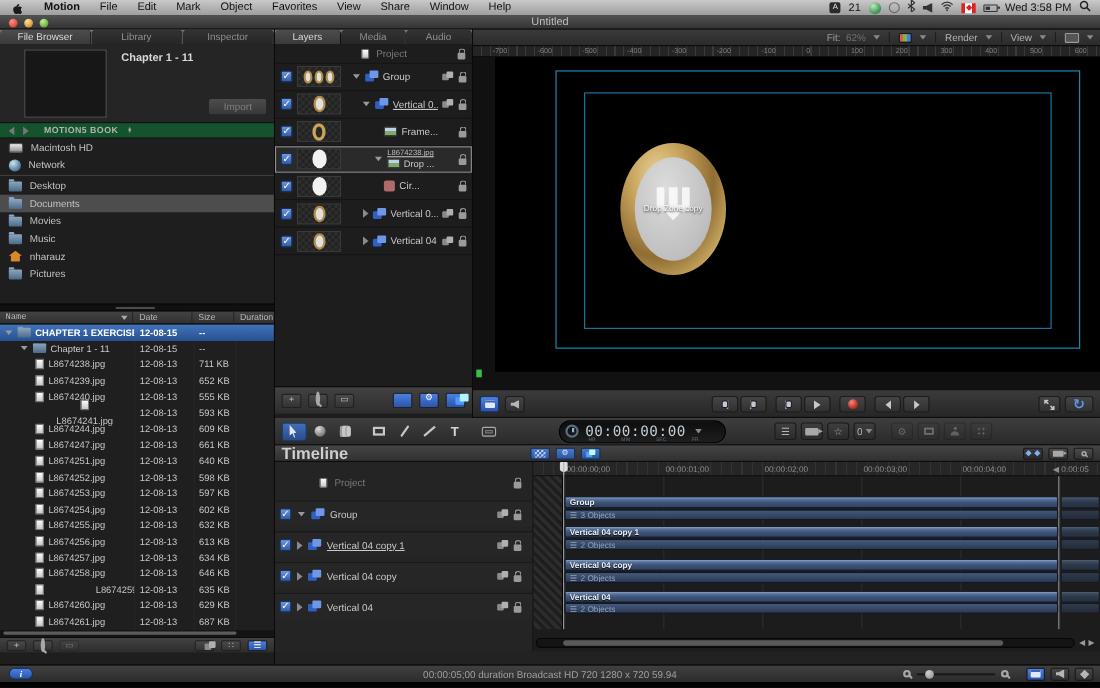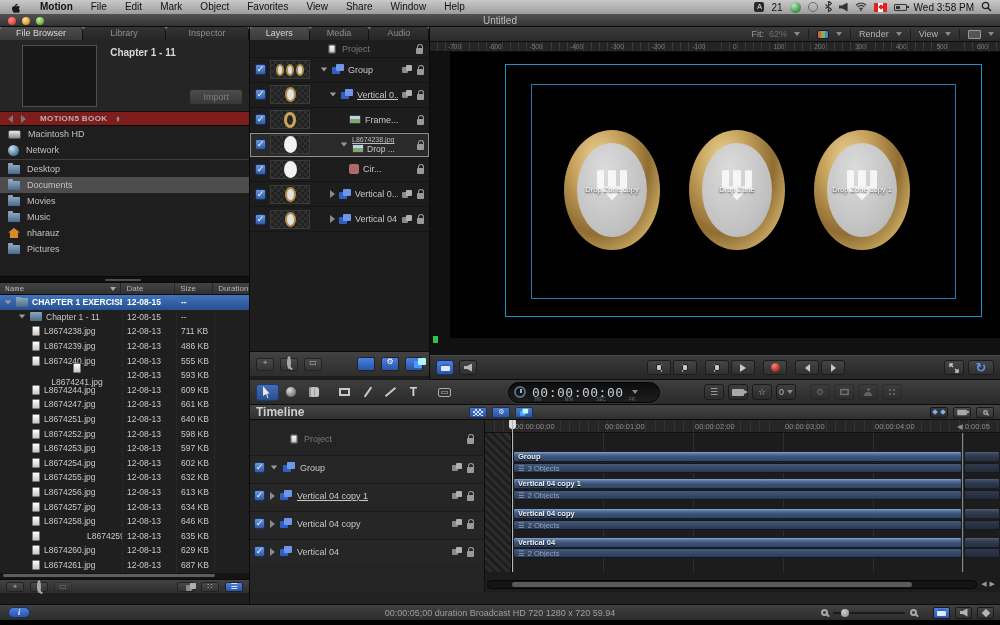--- a/index.html
+++ b/index.html
@@ -43,21 +43,21 @@
   .icon-home{width:12px;height:10px;background:#d8882a;clip-path:polygon(50% 0,100% 45%,84% 45%,84% 100%,16% 100%,16% 45%,0 45%);flex:none;}
   .icon-image{width:12px;height:9px;border-radius:1px;background:linear-gradient(#bcd3e8 0 45%,#7fa968 45%);border:1px solid #3a3a3a;flex:none;}
   .icon-mag{width:7px;height:7px;border:2px solid #a8a8a8;border-radius:50%;position:relative;flex:none;}
   .icon-mag::after{content:'';position:absolute;width:5px;height:2px;background:#a8a8a8;transform:rotate(45deg);right:-4px;bottom:-2px;border-radius:1px;}
   
   .left-panel{position:absolute;left:0;top:27px;width:250px;height:577px;background:#1e1e1e;border-right:1px solid #0a0a0a;}
   .preview{position:relative;height:72px;background:#252525;border-bottom:1px solid #101010;}
   .pv-thumb{position:absolute;left:22px;top:5px;width:75px;height:62px;background:#171717;border:1px solid #4f4f4f;}
   .pv-title{position:absolute;left:98px;top:7px;width:90px;text-align:center;font-size:10px;font-weight:bold;color:#d8d8d8;}
   .import-btn{position:absolute;right:6px;bottom:6px;padding:2px 13px;background:linear-gradient(#4c4c4c,#383838);border:1px solid #262626;border-radius:3px;color:#7f7f7f;font-size:9px;}
-  .navrow{position:relative;height:14px;background:#7f1d1d;border-bottom:1px solid #090909;display:flex;align-items:center;}
+  .navrow{position:relative;height:14px;background:#14532d;border-bottom:1px solid #090909;display:flex;align-items:center;}
   .nav-label{font-size:8px;font-weight:bold;color:#b3b3b3;letter-spacing:.4px;margin-left:14px;}
   .stepper{display:inline-flex;flex-direction:column;margin-left:8px;line-height:3px;}
   .stepper i{font-style:normal;font-size:5px;color:#9a9a9a;}
   .places{position:relative;height:150px;background:#1e1e1e;}
   .place-row{height:16px;display:flex;align-items:center;padding-left:8px;gap:7px;color:#c2c2c2;font-size:9px;}
   .place-row.sel{background:#4d4d4d;}
   .place-div{height:1px;background:#3d3d3d;margin:1px 0;}
   .hstrip{height:7px;background:#101010;border-top:1px solid #090909;border-bottom:1px solid #090909;position:relative;}
   .hstrip::after{content:'';position:absolute;left:105px;top:2px;width:36px;height:2px;background:#4c4c4c;border-radius:1px;}
   .ft-head{display:flex;height:12px;background:linear-gradient(#434343,#313131);border-bottom:1px solid #0e0e0e;color:#b5b5b5;font-size:8px;}
@@ -149,21 +149,21 @@
   .icbtn.dim{opacity:.4;}
   .camicon{width:12px;height:7px;background:#a8a8a8;border-radius:1px;position:relative;}
   .camicon::after{content:'';position:absolute;right:-4px;top:1px;border-top:2.5px solid transparent;border-bottom:2.5px solid transparent;border-left:4px solid #a8a8a8;}
   .persicon{width:8px;height:8px;position:relative;}
   .persicon::before{content:'';position:absolute;left:2.5px;top:0;width:3px;height:3px;border-radius:50%;background:#a8a8a8;}
   .persicon::after{content:'';position:absolute;left:0;bottom:0;width:8px;height:4px;border-radius:4px 4px 0 0;background:#a8a8a8;}
   .dotsicon{width:9px;height:9px;background-image:radial-gradient(#a8a8a8 1px,transparent 1px);background-size:4px 4px;}
   
   .timeline-panel{position:absolute;left:250px;top:405px;width:750px;height:199px;background:#222;}
   .tl-header{height:15px;background:linear-gradient(#454545,#303030);border-bottom:1px solid #0c0c0c;display:flex;align-items:center;padding:0 6px;}
-  .tl-title{font-size:12px;font-weight:bold;color:#cfcfcf;}
+  .tl-title{font-size:15px;font-weight:bold;color:#cfcfcf;}
   .tlh-ic{width:18px;height:11px;border-radius:2px;margin-left:5px;background:linear-gradient(#4a79c8,#2c55a0);border:1px solid #17315e;display:flex;align-items:center;justify-content:center;color:#dce8ff;font-size:7px;flex:none;}
   .tlh-ic.gray{background:linear-gradient(#4a4a4a,#333);border-color:#1a1a1a;color:#b0b0b0;}
   .checkericon{width:10px;height:7px;background-image:linear-gradient(45deg,#cfe0ff 25%,transparent 25%,transparent 75%,#cfe0ff 75%),linear-gradient(45deg,#cfe0ff 25%,transparent 25%,transparent 75%,#cfe0ff 75%);background-size:4px 4px;background-position:0 0,2px 2px;background-color:#3a63b0;}
   .kficon{width:12px;height:8px;position:relative;}
   .kficon::before,.kficon::after{content:'';position:absolute;top:2px;width:4px;height:4px;background:#7fb0f5;transform:rotate(45deg);}
   .kficon::before{left:0;} .kficon::after{right:0;}
   .tl-left{position:absolute;left:0;top:15px;width:235px;height:172px;background:#242424;border-right:1px solid #0f0f0f;}
   .tl-proj{position:absolute;left:0;top:8px;width:100%;height:22px;display:flex;align-items:center;gap:6px;padding:0 10px 0 40px;color:#7a7a7a;font-size:9px;}
   .tl-row{position:absolute;left:0;width:100%;height:24px;display:flex;align-items:center;gap:5px;padding:0 10px 0 4px;border-top:1px solid #1a1a1a;background:#262626;color:#c8c8c8;font-size:9px;}
   .tl-mini{position:absolute;left:0;bottom:0;width:100%;height:12px;background:#1b1b1b;border-top:1px solid #0e0e0e;display:flex;align-items:center;gap:6px;padding:0 8px;color:#9a9a9a;font-size:8px;}
@@ -354,21 +354,21 @@
           </div>
           <div class="dt">12-08-13</div>
           <div class="sz">711 KB</div>
         </div>
         <div class="ft-row">
           <div class="nm" style="padding-left: 32px;">
             <span class="icon-file"></span>
             <span>L8674239.jpg</span>
           </div>
           <div class="dt">12-08-13</div>
-          <div class="sz">486 KB</div>
+          <div class="sz">652 KB</div>
         </div>
         <div class="ft-row">
           <div class="nm" style="padding-left: 32px;">
             <span class="icon-file"></span>
             <span>L8674240.jpg</span>
           </div>
           <div class="dt">12-08-13</div>
           <div class="sz">555 KB</div>
         </div>
         <div class="ft-row">
@@ -664,42 +664,20 @@
           <div class="dz-gold"></div>
           <div class="dz-mat"></div>
           <div class="dz-arrow">
             <div class="b l"></div>
             <div class="b r"></div>
             <div class="s"></div>
             <div class="h"></div>
           </div>
           <div class="dz-label">Drop Zone copy</div>
         </div>
-        <div class="dzframe" style="left: 239px; top: 78px;">
-          <div class="dz-gold"></div>
-          <div class="dz-mat"></div>
-          <div class="dz-arrow">
-            <div class="b l"></div>
-            <div class="b r"></div>
-            <div class="s"></div>
-            <div class="h"></div>
-          </div>
-          <div class="dz-label">Drop Zone</div>
-        </div>
-        <div class="dzframe" style="left: 364px; top: 78px;">
-          <div class="dz-gold"></div>
-          <div class="dz-mat"></div>
-          <div class="dz-arrow">
-            <div class="b l"></div>
-            <div class="b r"></div>
-            <div class="s"></div>
-            <div class="h"></div>
-          </div>
-          <div class="dz-label">Drop Zone copy 1</div>
-        </div>
       </div>
     <div class="greendot"></div>
   </div>
 
   <div class="transport">
     <div class="t-btn" style="width:18px;margin-left:6px;background:linear-gradient(#4c80e0,#2a55aa);border-color:#17315e;">
         <span class="filmic"></span>
       </div>
     <div class="t-btn" style="width:18px;margin-left:5px;">
         <span class="spkic"></span>

